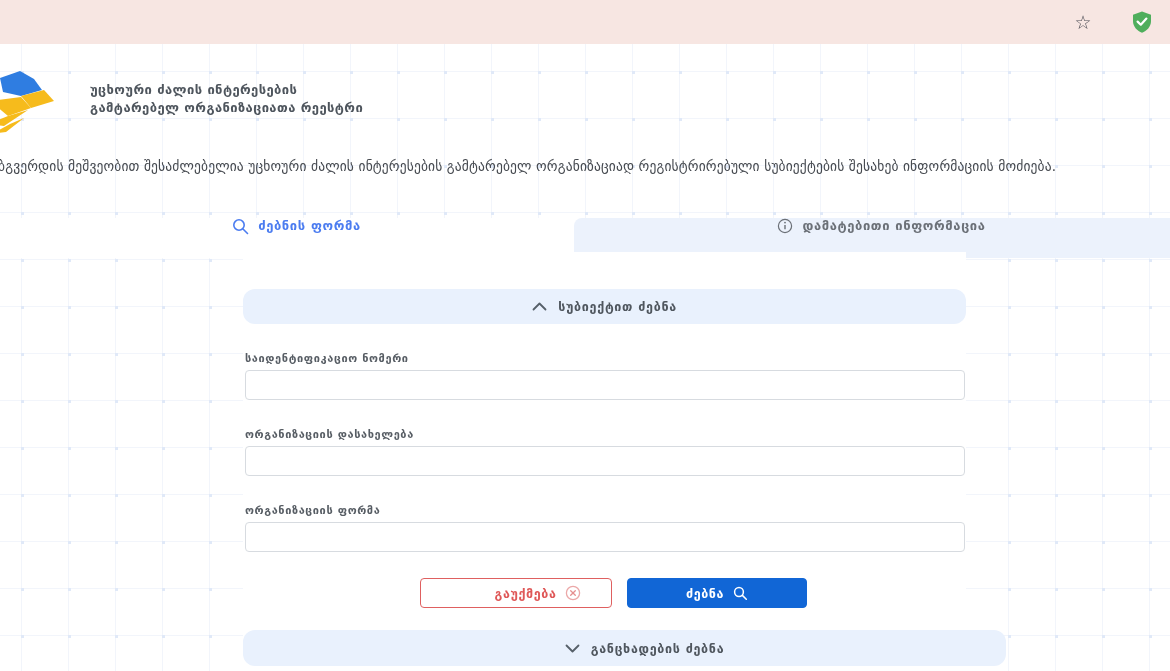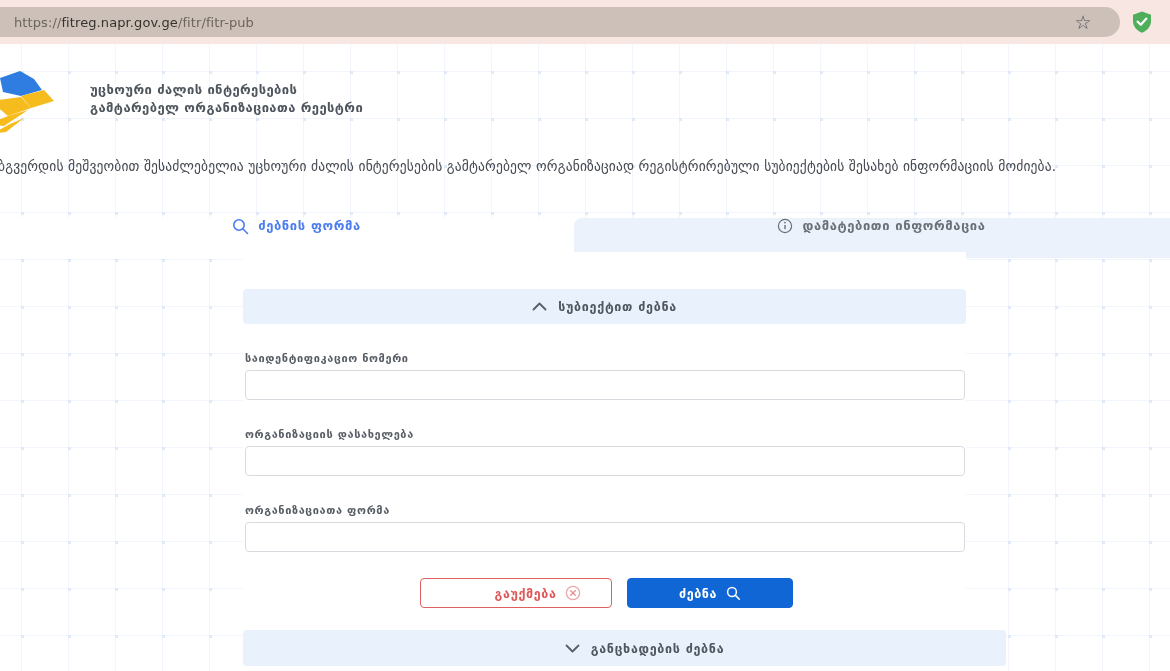--- a/index.html
+++ b/index.html
@@ -52,21 +52,21 @@
     position:absolute;top:6px;height:40px;display:flex;align-items:flex-start;justify-content:center;
     gap:9px;font-size:13px;font-weight:700;letter-spacing:0.6px;cursor:pointer;box-sizing:border-box;margin-left:19px;
   }
   .tab-active{left:0;width:555px;background:#ffffff;color:#4b7cf0;border-radius:0 8px 0 0;}
   .tab-inactive{left:555px;width:615px;background:#ecf2fc;color:#6b7077;border-radius:8px 0 0 0;}
   
   .form-card{
     position:absolute;left:243px;top:208px;width:723px;height:419px;background:#ffffff;
   }
   .section-header{
-    position:absolute;left:0;width:723px;height:35px;background:#e9f1fd;border-radius:4px;
+    position:absolute;left:0;width:723px;height:35px;background:#e9f1fd;border-radius:12px;
     display:flex;align-items:center;justify-content:center;gap:11px;
     font-size:12.5px;font-weight:700;color:#4f565e;letter-spacing:0.7px;cursor:pointer;
   }
   .section-subject{top:37px;}
   .section-application{top:378px;height:36px;padding-left:40px;}
   .field-label{
     position:absolute;left:2px;
     font-size:11px;font-weight:700;color:#575d64;letter-spacing:0.6px;
   }
   .field-input{
@@ -74,32 +74,27 @@
     border:1px solid #d7dbe0;border-radius:4px;background:#fff;outline:none;
     font-family:"DejaVu Sans","Liberation Sans",sans-serif;font-size:13px;padding:0 10px;color:#333;
   }
   .btn{
     position:absolute;top:326px;height:30px;box-sizing:border-box;border-radius:4px;
     display:flex;align-items:center;justify-content:center;gap:9px;
     font-family:"DejaVu Sans","Liberation Sans",sans-serif;
     font-size:12.5px;font-weight:700;letter-spacing:0.6px;cursor:pointer;
   }
   .btn-cancel{left:177px;width:192px;background:#ffffff;border:1px solid #df6060;color:#df5858;padding-left:44px;}
-  .btn-search{left:384px;width:166px;background:#1166d6;border:1px solid #1166d6;color:#ffffff;}
+  .btn-search{left:384px;width:180px;background:#1166d6;border:1px solid #1166d6;color:#ffffff;}
   .icon{display:inline-flex;flex:none;}
 </style>
 </head>
 <body>
 
 <div class="browser-bar">
-  <div class="url-field">
-    <span>
-      <span class="url-scheme">https://</span><span class="url-host">fitreg.napr.gov.ge</span><span class="url-path">/fitr/fitr-pub</span>
-    </span>
-  </div>
   <div class="star-icon">☆</div>
   <div class="shield-icon">
     <svg width="24" height="24" viewBox="0 0 24 24">
       <path d="M12 1.5 L21 4.8 V11 C21 17 16.6 20.8 12 22.8 C7.4 20.8 3 17 3 11 V4.8 Z" fill="#4fae5c"></path>
       <polyline points="7.6,11.6 10.8,14.7 16.4,8.6" fill="none" stroke="#ffffff" stroke-width="2.2" stroke-linecap="round" stroke-linejoin="round"></polyline>
     </svg>
   </div>
 </div>
 
 <div class="main">
@@ -151,21 +146,21 @@
       </span>
       <span>სუბიექტით ძებნა</span>
     </div>
 
     <div class="field-label" style="top:100px">საიდენტიფიკაციო ნომერი</div>
     <input class="field-input" style="top: 118px;" value="">
 
     <div class="field-label" style="top:176px">ორგანიზაციის დასახელება</div>
     <input class="field-input" style="top: 194px;" value="">
 
-    <div class="field-label" style="top:252px">ორგანიზაციათა ფორმა</div>
+    <div class="field-label" style="top:252px">ორგანიზაციის ფორმა</div>
     <input class="field-input" style="top: 270px;" value="">
 
     <div class="btn btn-cancel">
       <span>გაუქმება</span>
       <span class="icon">
         <svg width="16" height="16" viewBox="0 0 16 16">
           <circle cx="8" cy="8" r="6.6" fill="none" stroke="#eba8a8" stroke-width="1.3"></circle>
           <line x1="5.7" y1="5.7" x2="10.3" y2="10.3" stroke="#e58f8f" stroke-width="1.3" stroke-linecap="round"></line>
           <line x1="10.3" y1="5.7" x2="5.7" y2="10.3" stroke="#e58f8f" stroke-width="1.3" stroke-linecap="round"></line>
         </svg>

